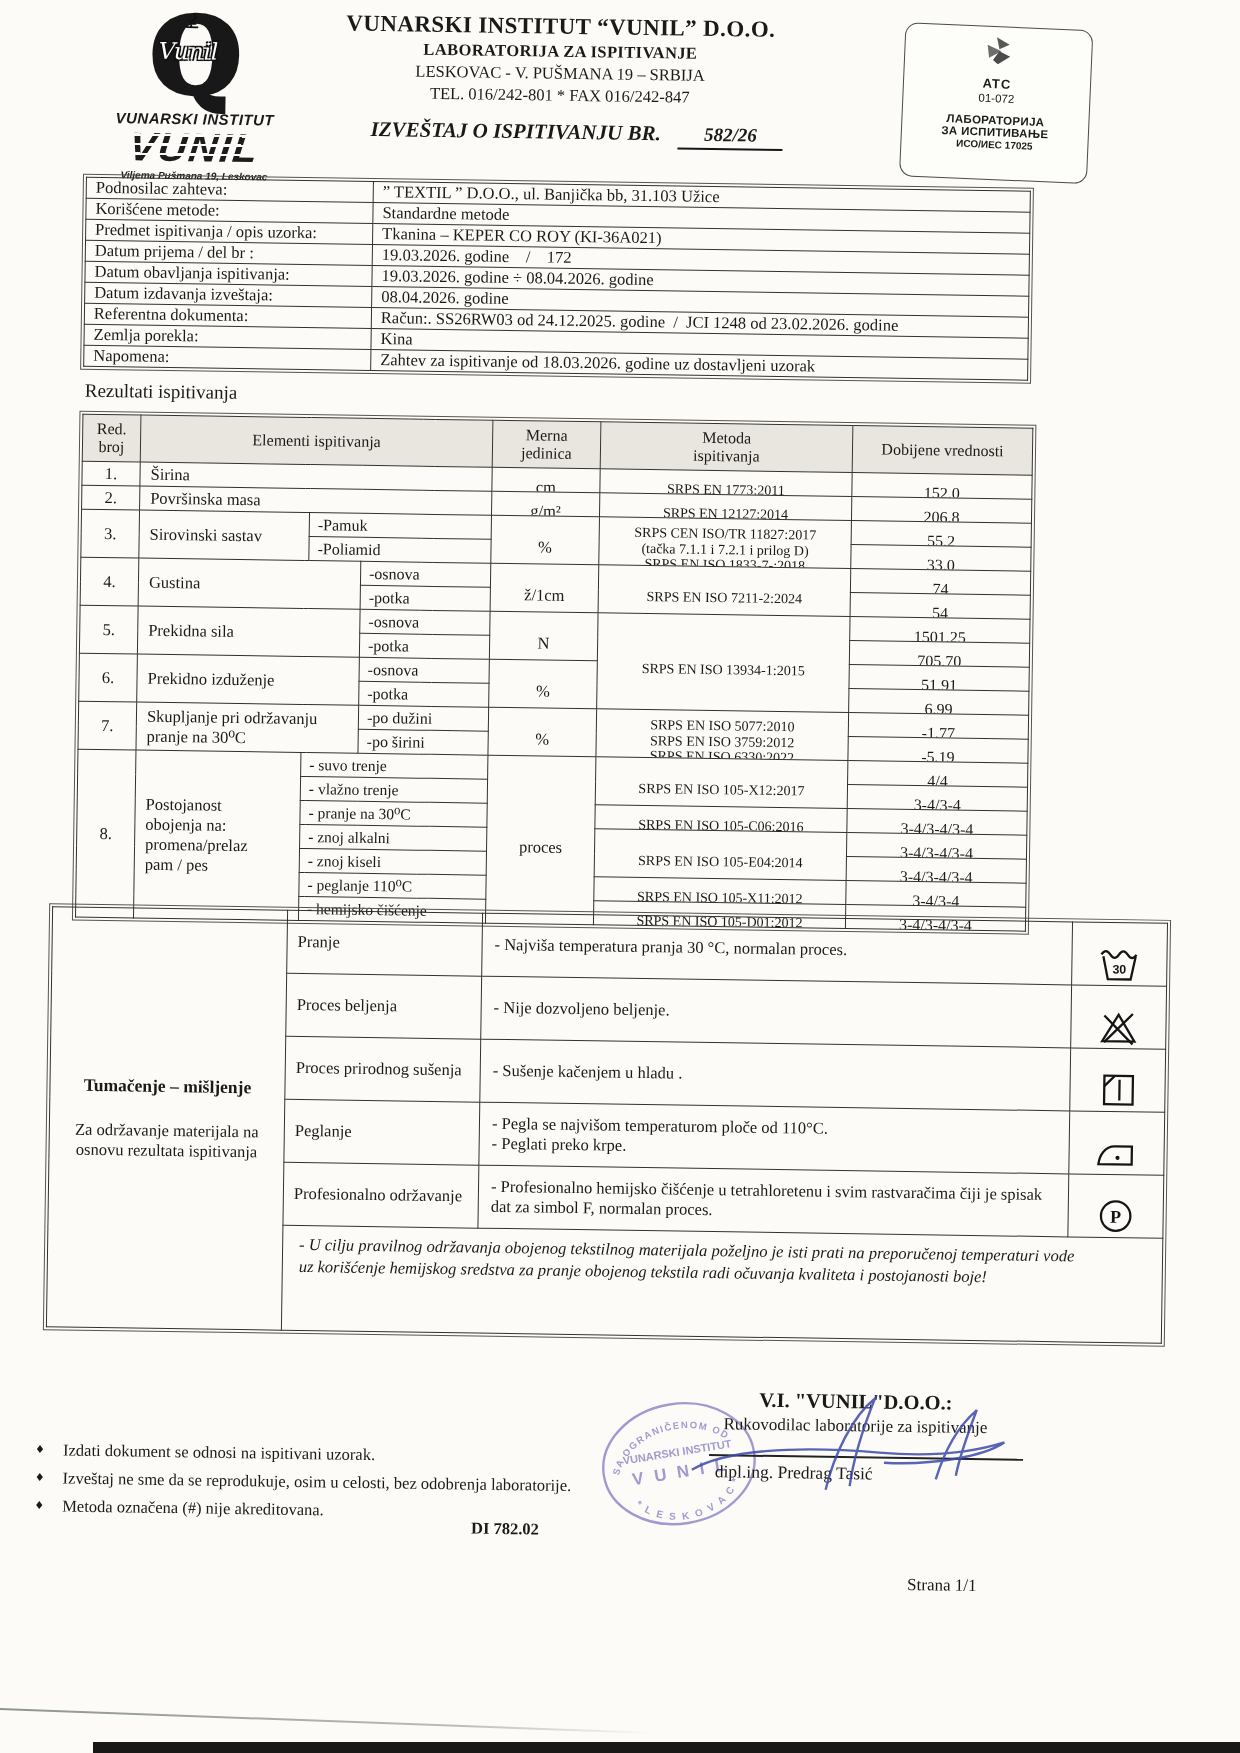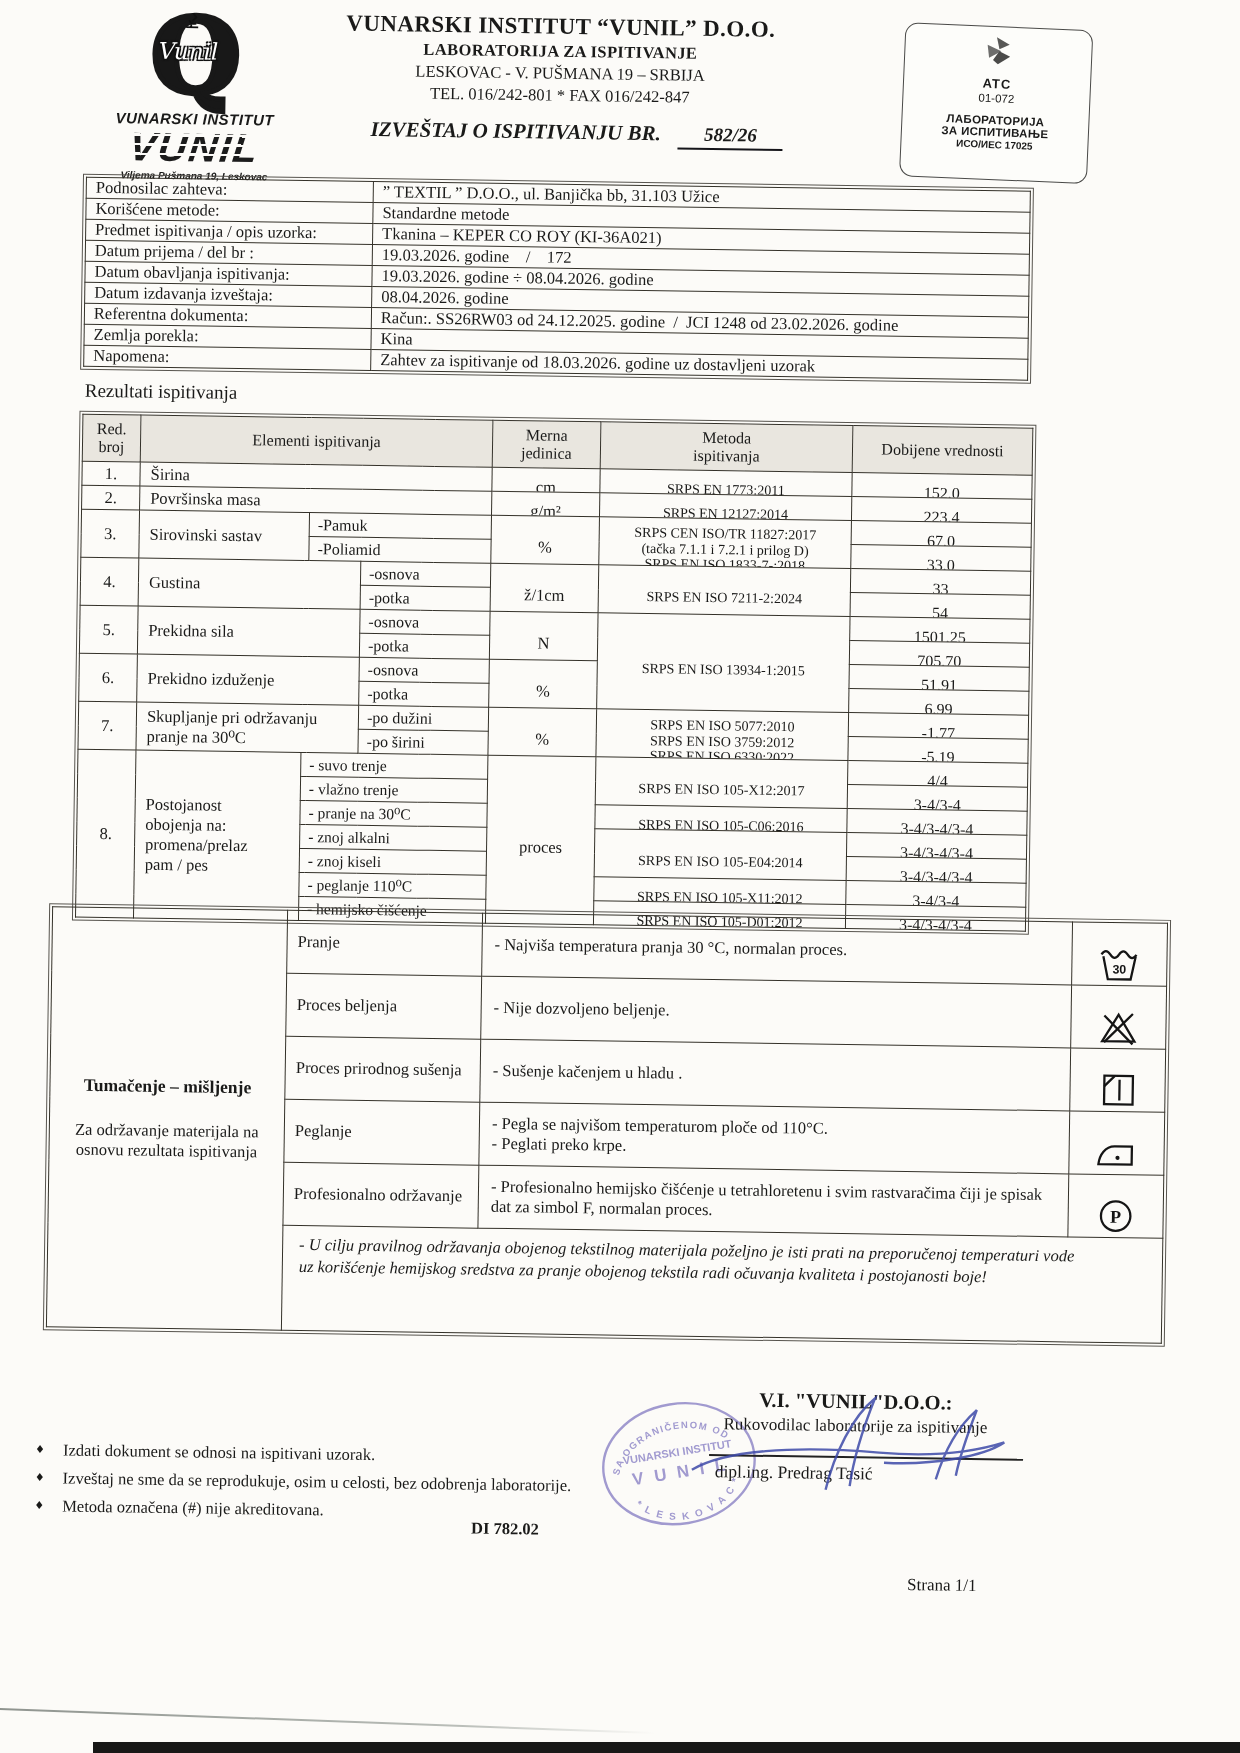--- a/index.html
+++ b/index.html
@@ -215,43 +215,43 @@
       <td colspan="6" class="nm">Širina</td>
       <td class="c"><span class="dn">cm</span></td>
       <td class="mt"><span class="dn">SRPS EN 1773:2011</span></td>
       <td class="c"><span class="dn">152,0</span></td>
     </tr>
     <tr>
       <td class="c">2.</td>
       <td colspan="6" class="nm">Površinska masa</td>
       <td class="c"><span class="dn">g/m²</span></td>
       <td class="mt"><span class="dn">SRPS EN 12127:2014</span></td>
-      <td class="c"><span class="dn">223,4</span></td>
+      <td class="c"><span class="dn">206,8</span></td>
     </tr>
     <tr>
       <td class="c" rowspan="2">3.</td>
       <td colspan="2" rowspan="2" class="nm">Sirovinski sastav</td>
       <td colspan="4" class="sb">-Pamuk</td>
       <td class="c" rowspan="2"><span class="dn">%</span></td>
       <td class="mt" rowspan="2"><span class="dn">SRPS CEN ISO/TR 11827:2017
 (tačka 7.1.1 i 7.2.1 i prilog D)
 SRPS EN ISO 1833-7-:2018</span></td>
-      <td class="c"><span class="dn">67,0</span></td>
+      <td class="c"><span class="dn">55,2</span></td>
     </tr>
     <tr>
       <td colspan="4" class="sb">-Poliamid</td>
       <td class="c"><span class="dn">33,0</span></td>
     </tr>
     <tr>
       <td class="c" rowspan="2">4.</td>
       <td colspan="3" rowspan="2" class="nm">Gustina</td>
       <td colspan="3" class="sb">-osnova</td>
       <td class="c" rowspan="2"><span class="dn">ž/1cm</span></td>
       <td class="mt" rowspan="2"><span class="dn">SRPS EN ISO 7211-2:2024</span></td>
-      <td class="c"><span class="dn">33</span></td>
+      <td class="c"><span class="dn">74</span></td>
     </tr>
     <tr>
       <td colspan="3" class="sb">-potka</td>
       <td class="c"><span class="dn">54</span></td>
     </tr>
     <tr>
       <td class="c" rowspan="2">5.</td>
       <td colspan="3" rowspan="2" class="nm">Prekidna sila</td>
       <td colspan="3" class="sb">-osnova</td>
       <td class="c" rowspan="2"><span class="dn">N</span></td>

